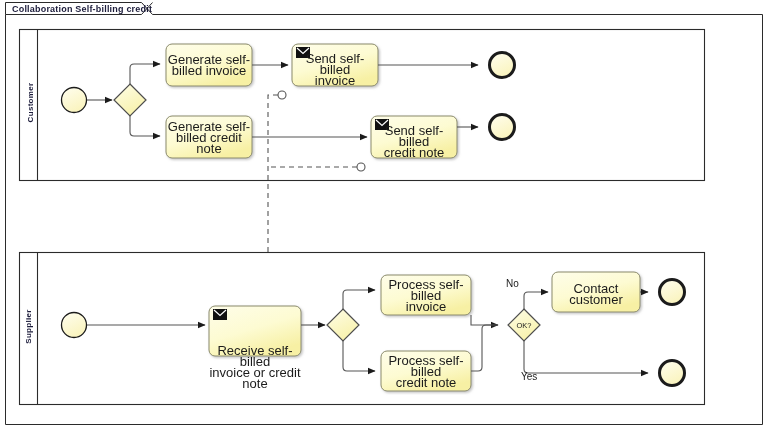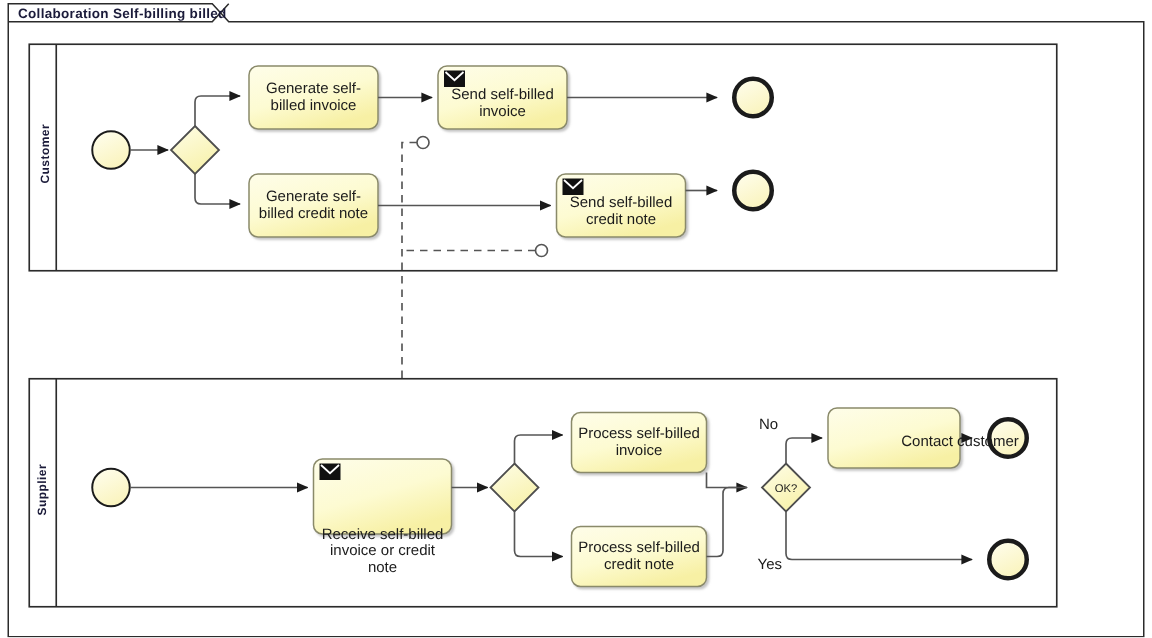--- a/index.html
+++ b/index.html
@@ -19,21 +19,21 @@
   }
   .pool-label{
     position:absolute;
     font-size:8px;font-weight:bold;color:#1b1b3a;
     transform-origin:50% 50%;
     white-space:nowrap;
     letter-spacing:.3px;
   }
   .node-label{
     position:absolute;
-    font-size:10px;color:#1b1b1b;
+    font-size:13px;color:#1b1b1b;
     text-align:center;line-height:11px;
     display:flex;align-items:center;justify-content:center;
     white-space:pre-line;
     pointer-events:none;
   }
   .flow-label{
     position:absolute;
     font-size:10px;color:#1b1b1b;
     white-space:nowrap;
   }
@@ -204,21 +204,21 @@
     <line x1="640" y1="292" x2="648" y2="292" stroke="#555" stroke-width="1.1" marker-end="url(#arrow)"></line>
 
     <g>
       <circle cx="672" cy="292" r="12.5" fill="url(#evGrad)" stroke="#1b1b1b" stroke-width="3"></circle>
     </g>
     <g>
       <circle cx="672" cy="373" r="12.5" fill="url(#evGrad)" stroke="#1b1b1b" stroke-width="3"></circle>
     </g>
   </svg>
 
-  <div class="tab-label">Collaboration Self-billing billed</div>
+  <div class="tab-label">Collaboration Self-billing credit</div>
 
   <div class="pool-label" style="left:-2px;top:98px;width:64px;text-align:center;transform:rotate(-90deg);">
     <span>Customer</span>
   </div>
 
   <div class="pool-label" style="left:-4px;top:322px;width:64px;text-align:center;transform:rotate(-90deg);">
     <span>Supplier</span>
   </div>
 
   <div class="node-label" style="left:166px;top:44px;width:86px;height:42px;">Generate self-
@@ -236,21 +236,21 @@
   <div class="node-label" style="left:209px;top:313px;width:92px;height:44px;margin-top:32px;">Receive self-billed
 invoice or credit
 note</div>
 
   <div class="node-label" style="left:381px;top:275px;width:90px;height:40px;">Process self-billed
 invoice</div>
 
   <div class="node-label" style="left:381px;top:351px;width:90px;height:40px;">Process self-billed
 credit note</div>
 
-  <div class="node-label" style="left:552px;top:272px;width:88px;height:44px;padding-left:44px;">Contact customer</div>
+  <div class="node-label" style="left:552px;top:272px;width:88px;height:44px;">Contact customer</div>
 
   <div class="gw-label" style="left:504px;top:318px;width:40px;height:14px;">OK?</div>
 
   <div class="flow-label" style="left:506px;top:278px;">No</div>
 
-  <div class="flow-label" style="left:505px;top:371px;">Yes</div>
+  <div class="flow-label" style="left:521px;top:371px;">Yes</div>
 
 </div>
 
 </body></html>

